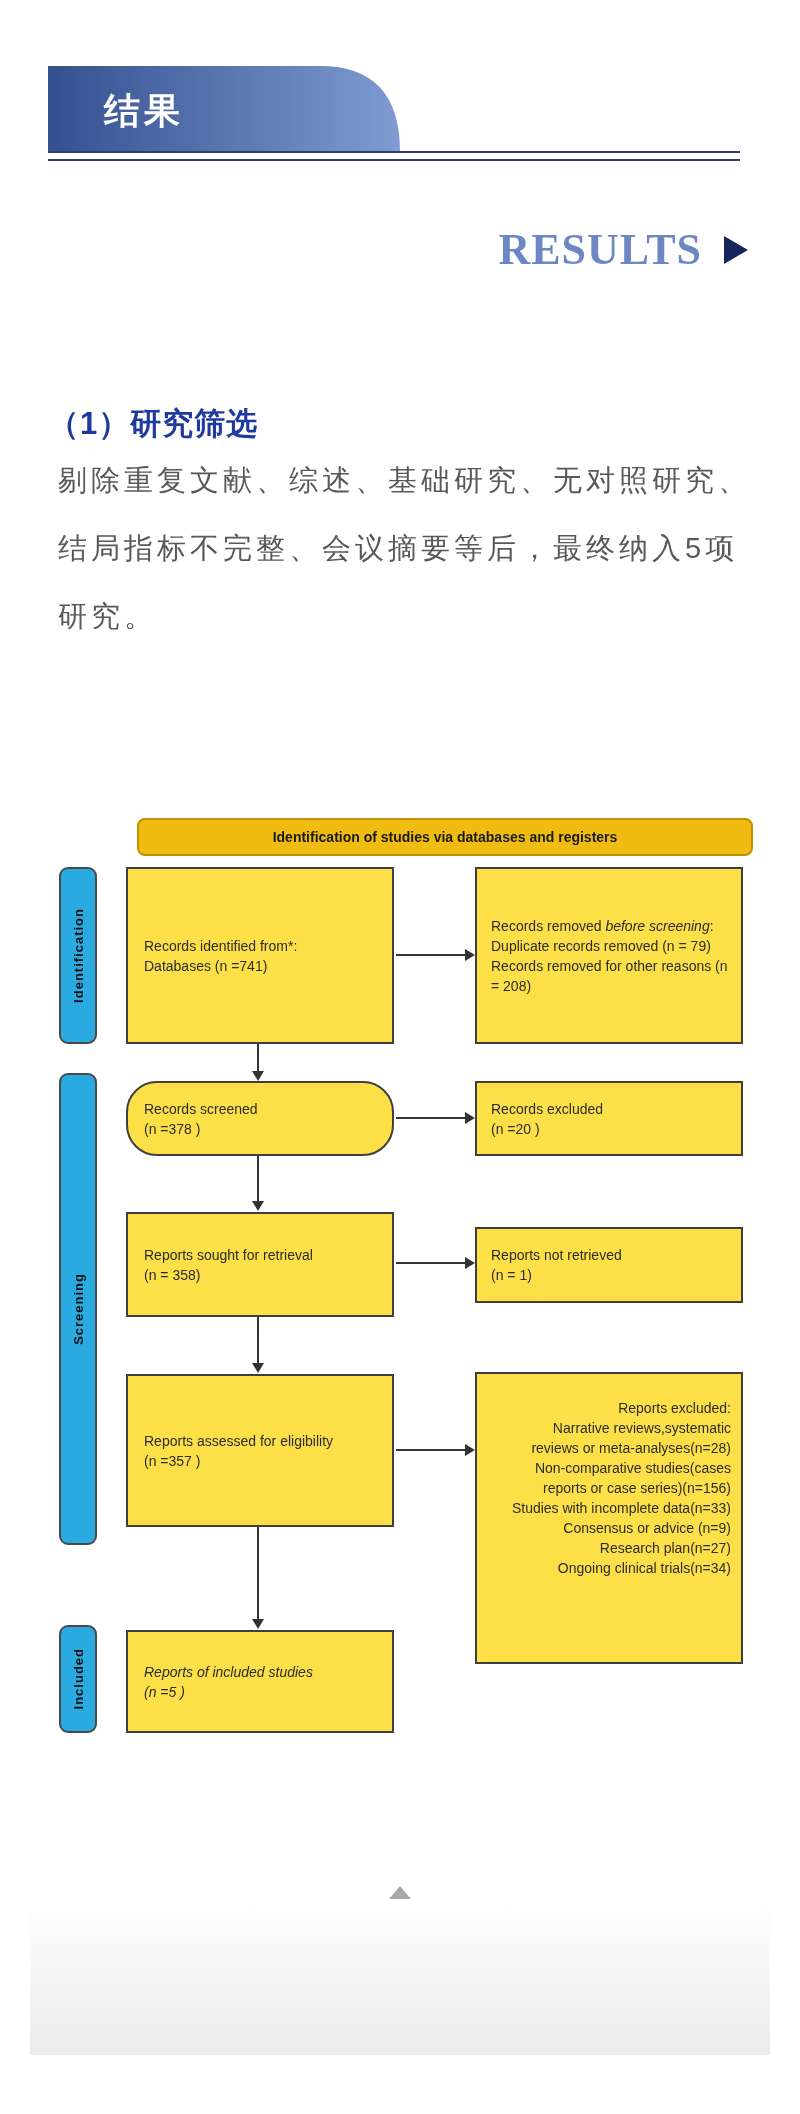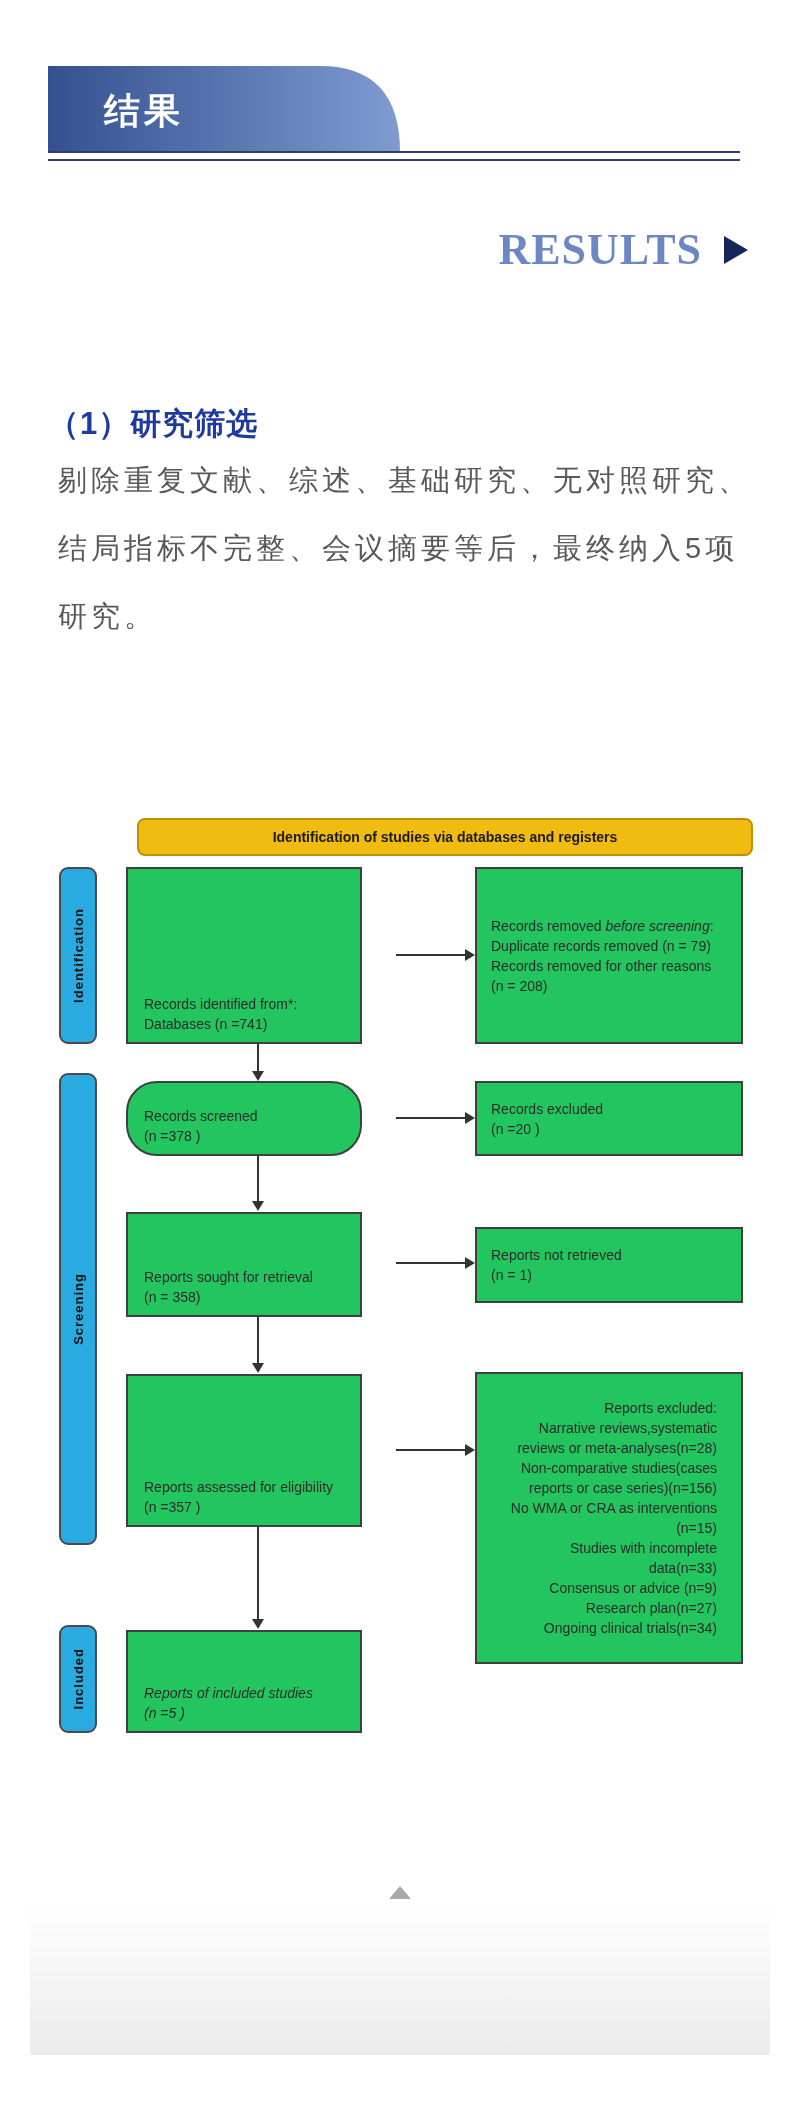--- a/index.html
+++ b/index.html
@@ -47,29 +47,29 @@
   .stagetab {
     position:absolute; left:59px; width:38px; box-sizing:border-box;
     background:#29abe2; border:2px solid #4a4a4a; border-radius:9px;
     display:flex; align-items:center; justify-content:center;
   }
   .stagetab span {
     writing-mode:vertical-rl; transform:rotate(180deg);
     font-weight:bold; font-size:13px; color:#111; letter-spacing:1px; white-space:nowrap;
   }
   .fbox {
-    position:absolute; box-sizing:border-box; background:#22c55e; border:2px solid #3f3f3f;
+    position:absolute; box-sizing:border-box; background:#fde047; border:2px solid #3f3f3f;
     font-size:14px; line-height:20px; color:#2b2b2b;
     display:flex; flex-direction:column; justify-content:center;
-    padding:8px 24px 8px 16px;
+    padding:8px 10px 8px 16px;
   }
   .fbox.topalign { justify-content:flex-start; padding-top:24px; padding-left:14px; }
   .fbox .indent { padding-left:14px; }
   .fbox i { font-style:italic; }
-  .col-l { left:126px; width:236px;justify-content:flex-end; }
+  .col-l { left:126px; width:268px; }
   .col-r { left:475px; width:268px; }
   .varrow { position:absolute; left:257px; width:2px; background:#333333; }
   .varrow::after {
     content:""; position:absolute; bottom:-9px; left:-5px;
     border-left:6px solid transparent; border-right:6px solid transparent; border-top:10px solid #333333;
   }
   .harrow { position:absolute; left:396px; width:70px; height:2px; background:#333333; }
   .harrow::after {
     content:""; position:absolute; right:-9px; top:-5px;
     border-top:6px solid transparent; border-bottom:6px solid transparent; border-left:10px solid #333333;
@@ -167,21 +167,20 @@
       <div>(n =20 )</div>
     </div>
     <div class="fbox col-r" style="top:1227px; height:76px; padding-left:14px;">
       <div>Reports not retrieved</div>
       <div>(n = 1)</div>
     </div>
     <div class="fbox col-r topalign" style="top:1372px; height:292px;text-align:right;">
       <div>Reports excluded:</div>
       <div class="indent">Narrative reviews,systematic reviews or meta-analyses(n=28)</div>
       <div class="indent">Non-comparative studies(cases reports or case series)(n=156)</div>
-      <div class="indent">No WMA or CRA as interventions (n=15)</div>
       <div class="indent">Studies with incomplete data(n=33)</div>
       <div class="indent">Consensus or advice (n=9)</div>
       <div class="indent">Research plan(n=27)</div>
       <div class="indent">Ongoing clinical trials(n=34)</div>
     </div>
 
     <div class="varrow" style="top:1044px; height:28px;"></div>
     <div class="varrow" style="top:1156px; height:46px;"></div>
     <div class="varrow" style="top:1317px; height:47px;"></div>
     <div class="varrow" style="top:1527px; height:93px;"></div>

